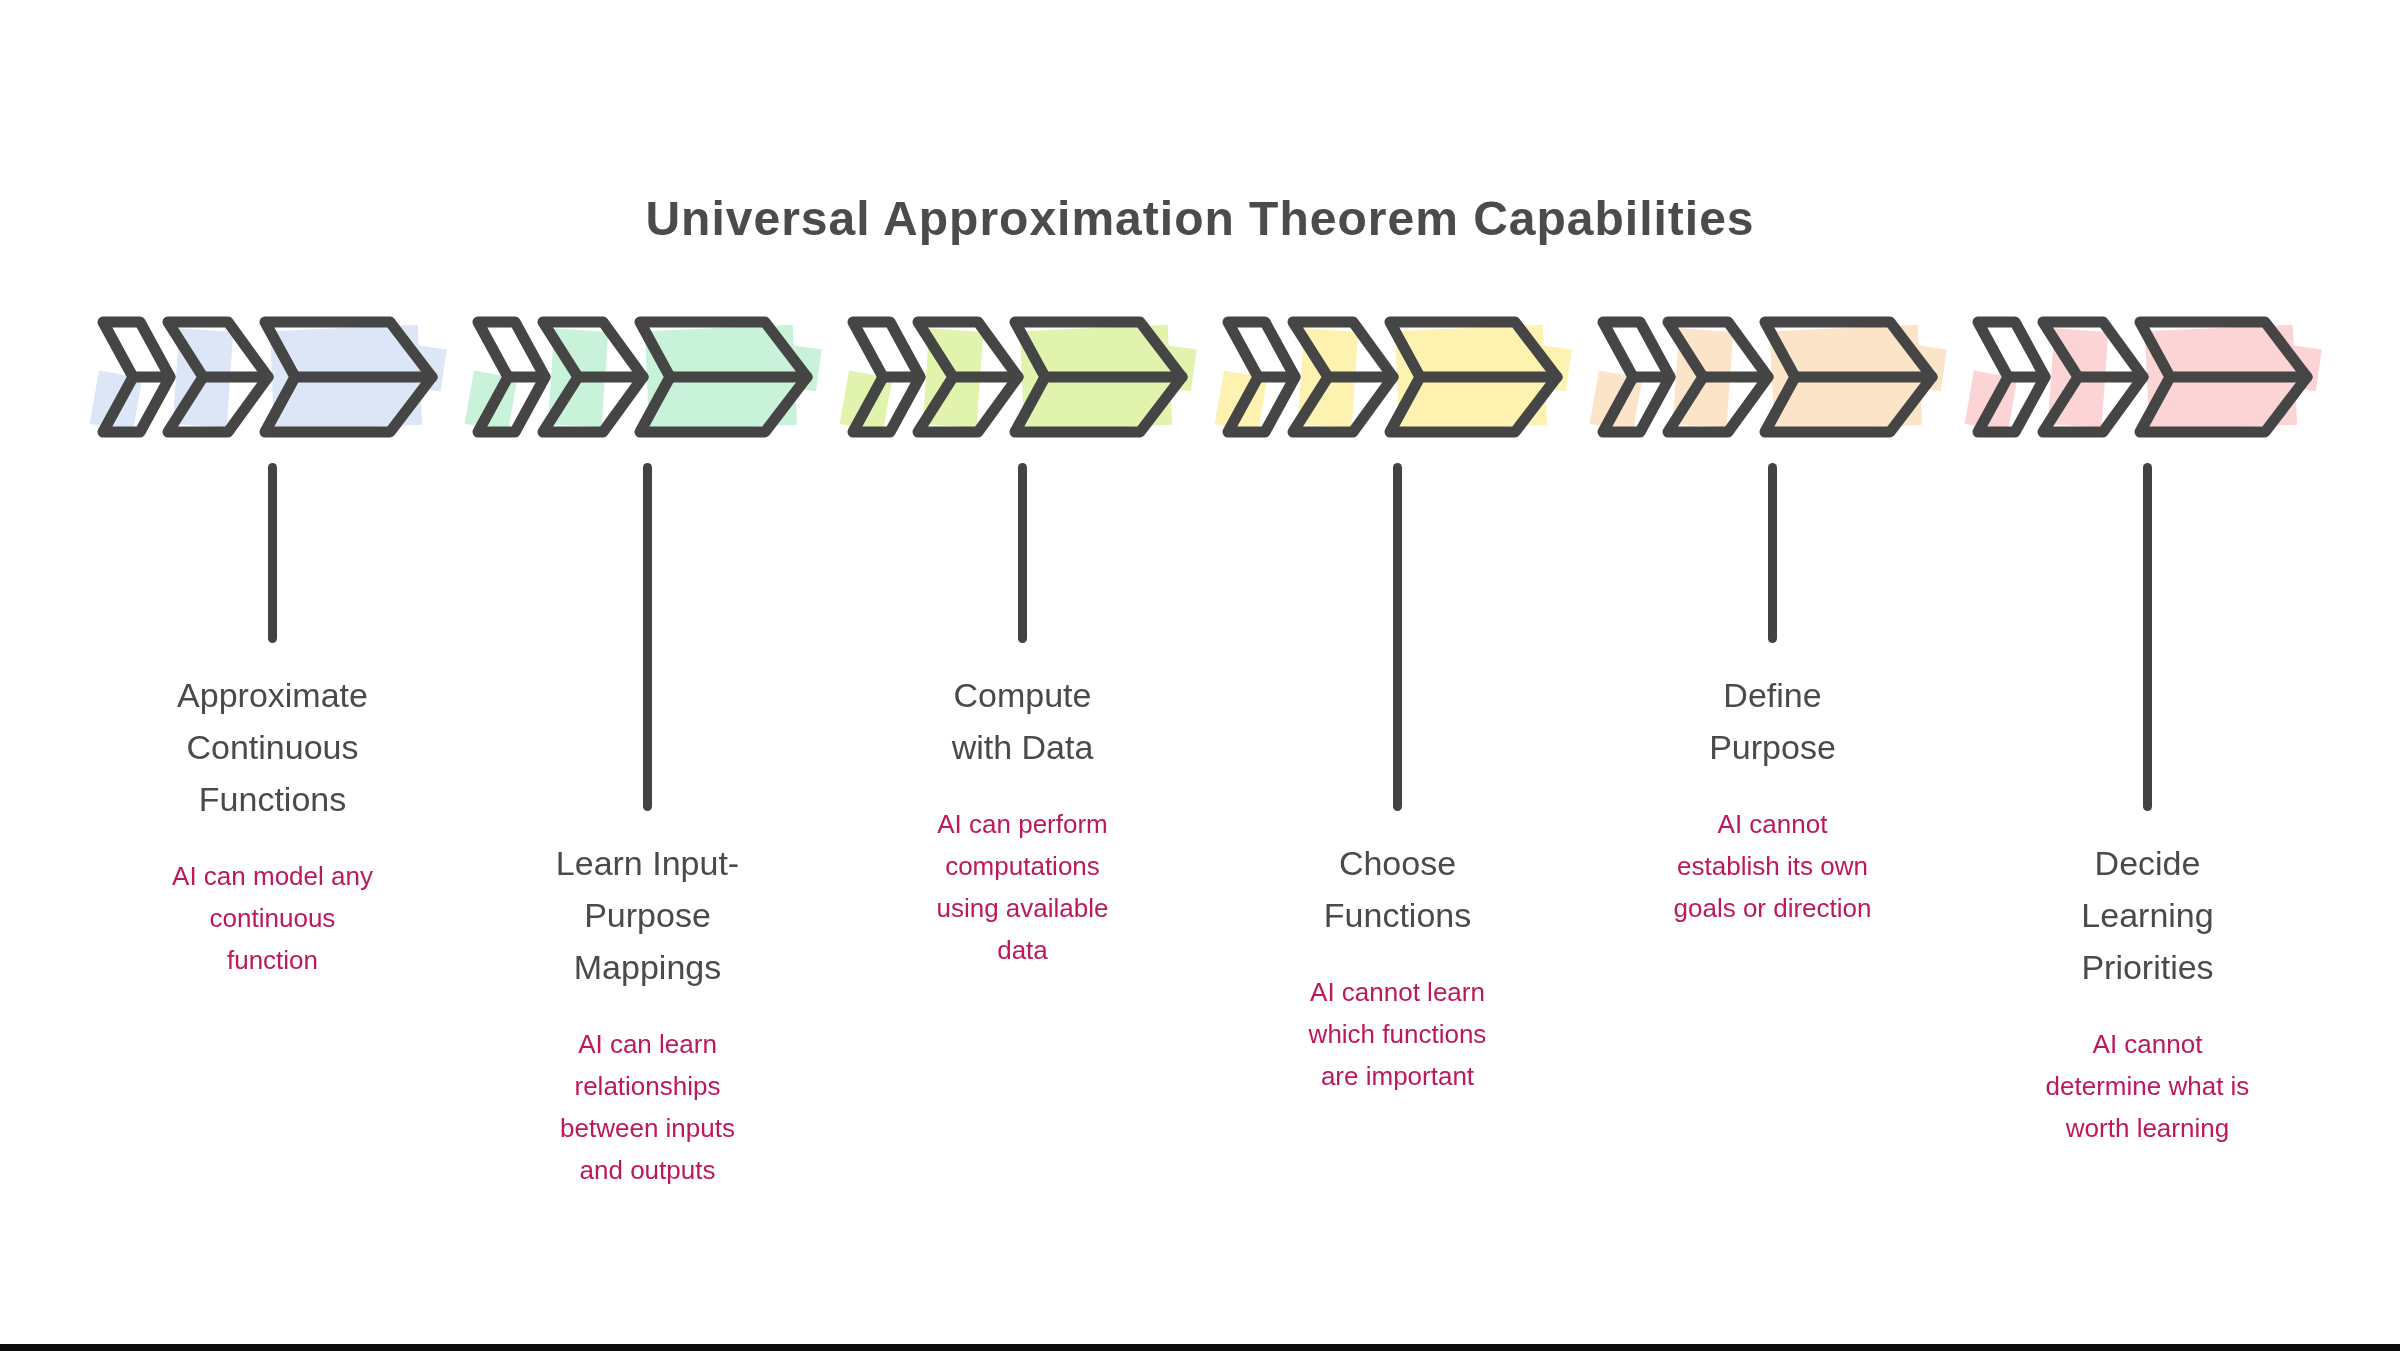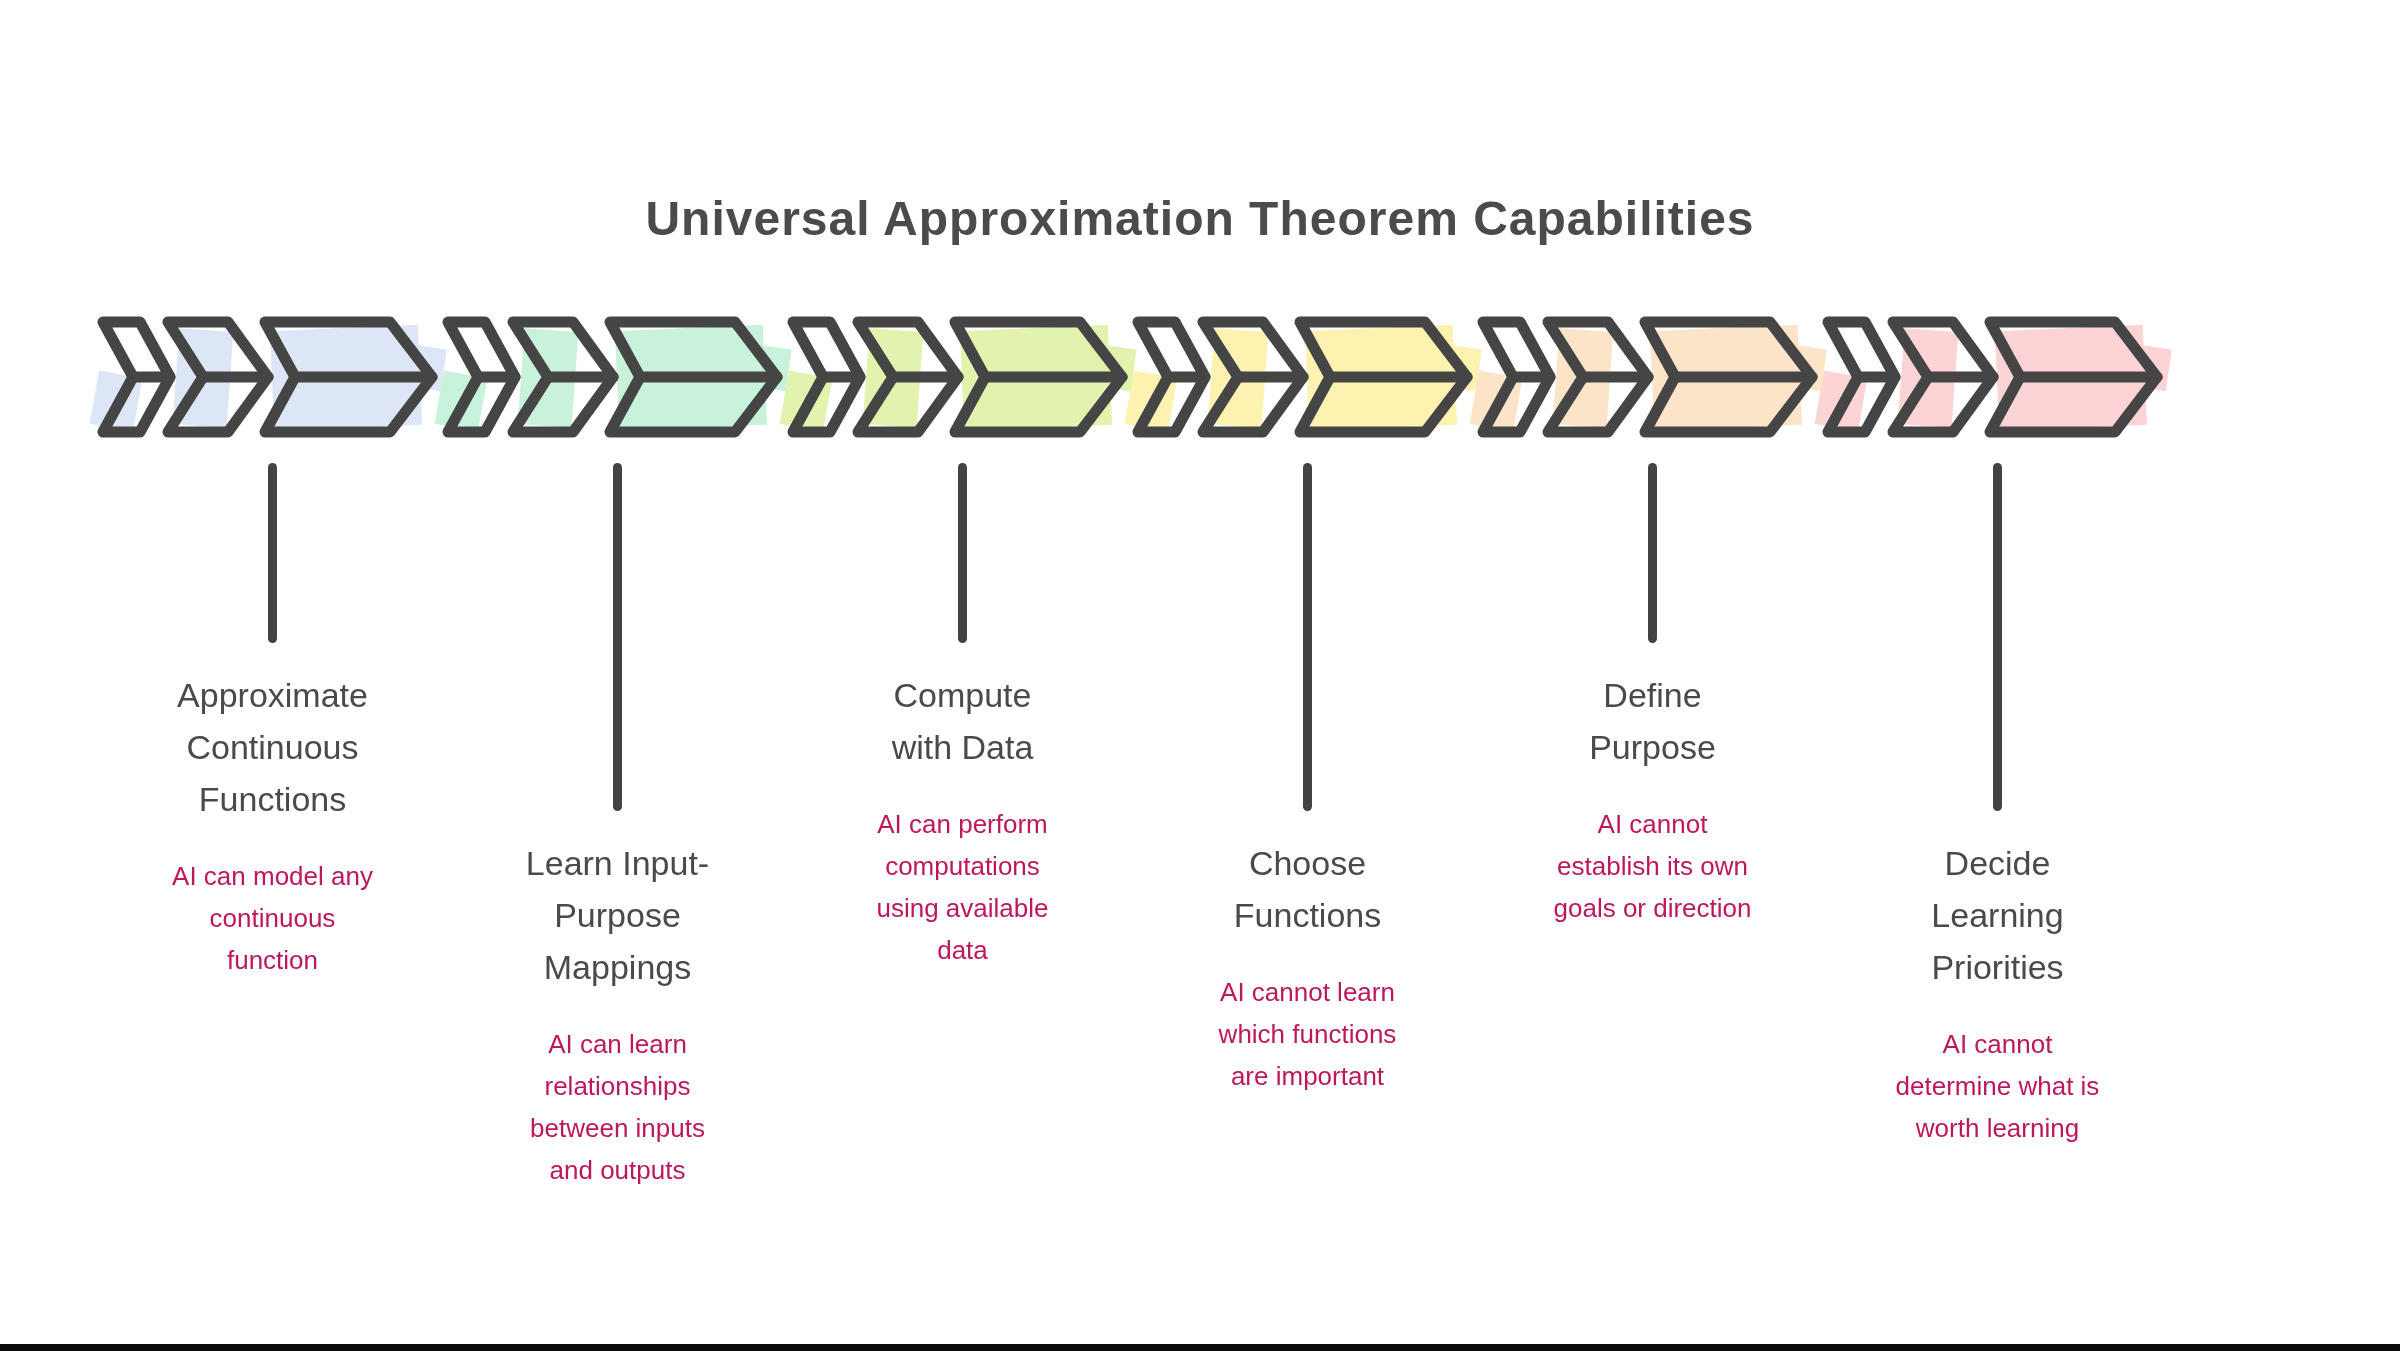--- a/index.html
+++ b/index.html
@@ -21,20 +21,21 @@
     font-weight:bold;
     letter-spacing:1px;
     color:#4b4b4b;
     margin-top:39px;
   }
   .groups{
     position:absolute;
     left:100px;
     top:318px;
     display:flex;
+    gap:30px;
   }
   .group{
     width:345px;
     display:flex;
     flex-direction:column;
     align-items:center;
   }
   .chevron-slot{height:125px;width:345px;}
   .chevron-slot svg{display:block;overflow:visible;}
   .connector{

